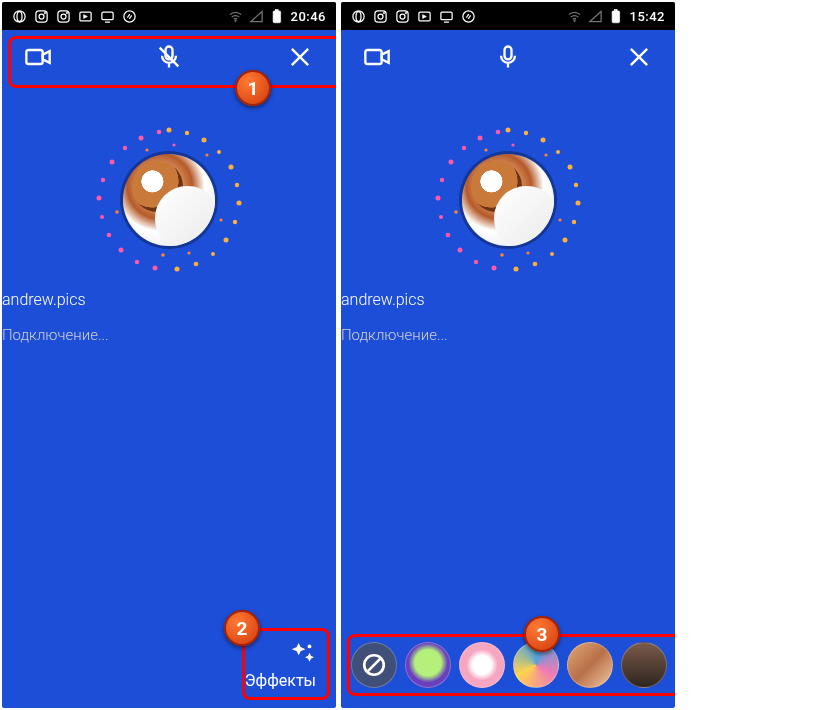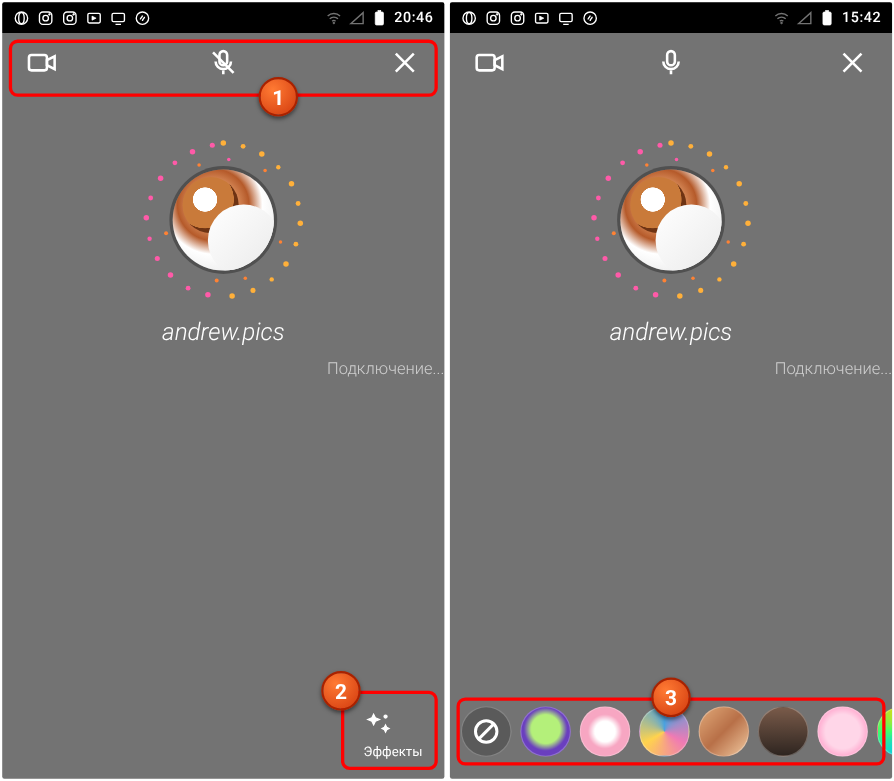--- a/index.html
+++ b/index.html
@@ -6,23 +6,23 @@
   body {
     background: #fff;
     font-family: -apple-system, Roboto, Arial, sans-serif;
     width: 813px;
     height: 710px;
     display: flex;
     gap: 5px;
     padding: 2px;
   }
   .phone {
-    width: 402px;
+    width: 334px;
     height: 706px;
-    background: #737373;
+    background: #1d4ed8;
     border-radius: 2px;
     position: relative;
     overflow: hidden;
     color: #fff;
   }
   .status-bar {
     height: 28px;
     display: flex;
     align-items: center;
     padding: 0 10px;
@@ -92,41 +92,38 @@
   }
   .avatar::after{
     content:"";position:absolute;right:-5%;bottom:-5%;width:70%;height:70%;
     background: linear-gradient(135deg,#fff,#e9e9e9);
     border-radius:50%;
   }
 
   .username {
     position: absolute;
     top: 288px; left: 0; right: 0;
-    text-align: center;
-    font-size: 22px;
+    font-size: 16px;
     font-weight: 300;
-    font-style: italic;
   }
   .status-text {
     position: absolute;
     top: 324px; left: 0; right: 0;
-    text-align: right;
+    text-align: left;
     font-size: 15px;
     color: #cfcfcf;
     font-weight: 300;
-    margin-left: 29px;
   }
 
   .effects-btn {
     position: absolute;
     right: 20px; bottom: 18px;
-    display: flex; flex-direction: column; align-items: flex-start;
+    display: flex; flex-direction: column; align-items: flex-end;
     gap: 4px;
-    font-size: 12px;
+    font-size: 16px;
     color: #fff;
   }
   .effects-btn svg { width: 26px; height: 26px; stroke: #fff; fill: #fff; }
 
   .effects-strip {
     position: absolute;
     left: 10px; right: 0; bottom: 20px;
     display: flex;
     gap: 8px;
     align-items: center;

